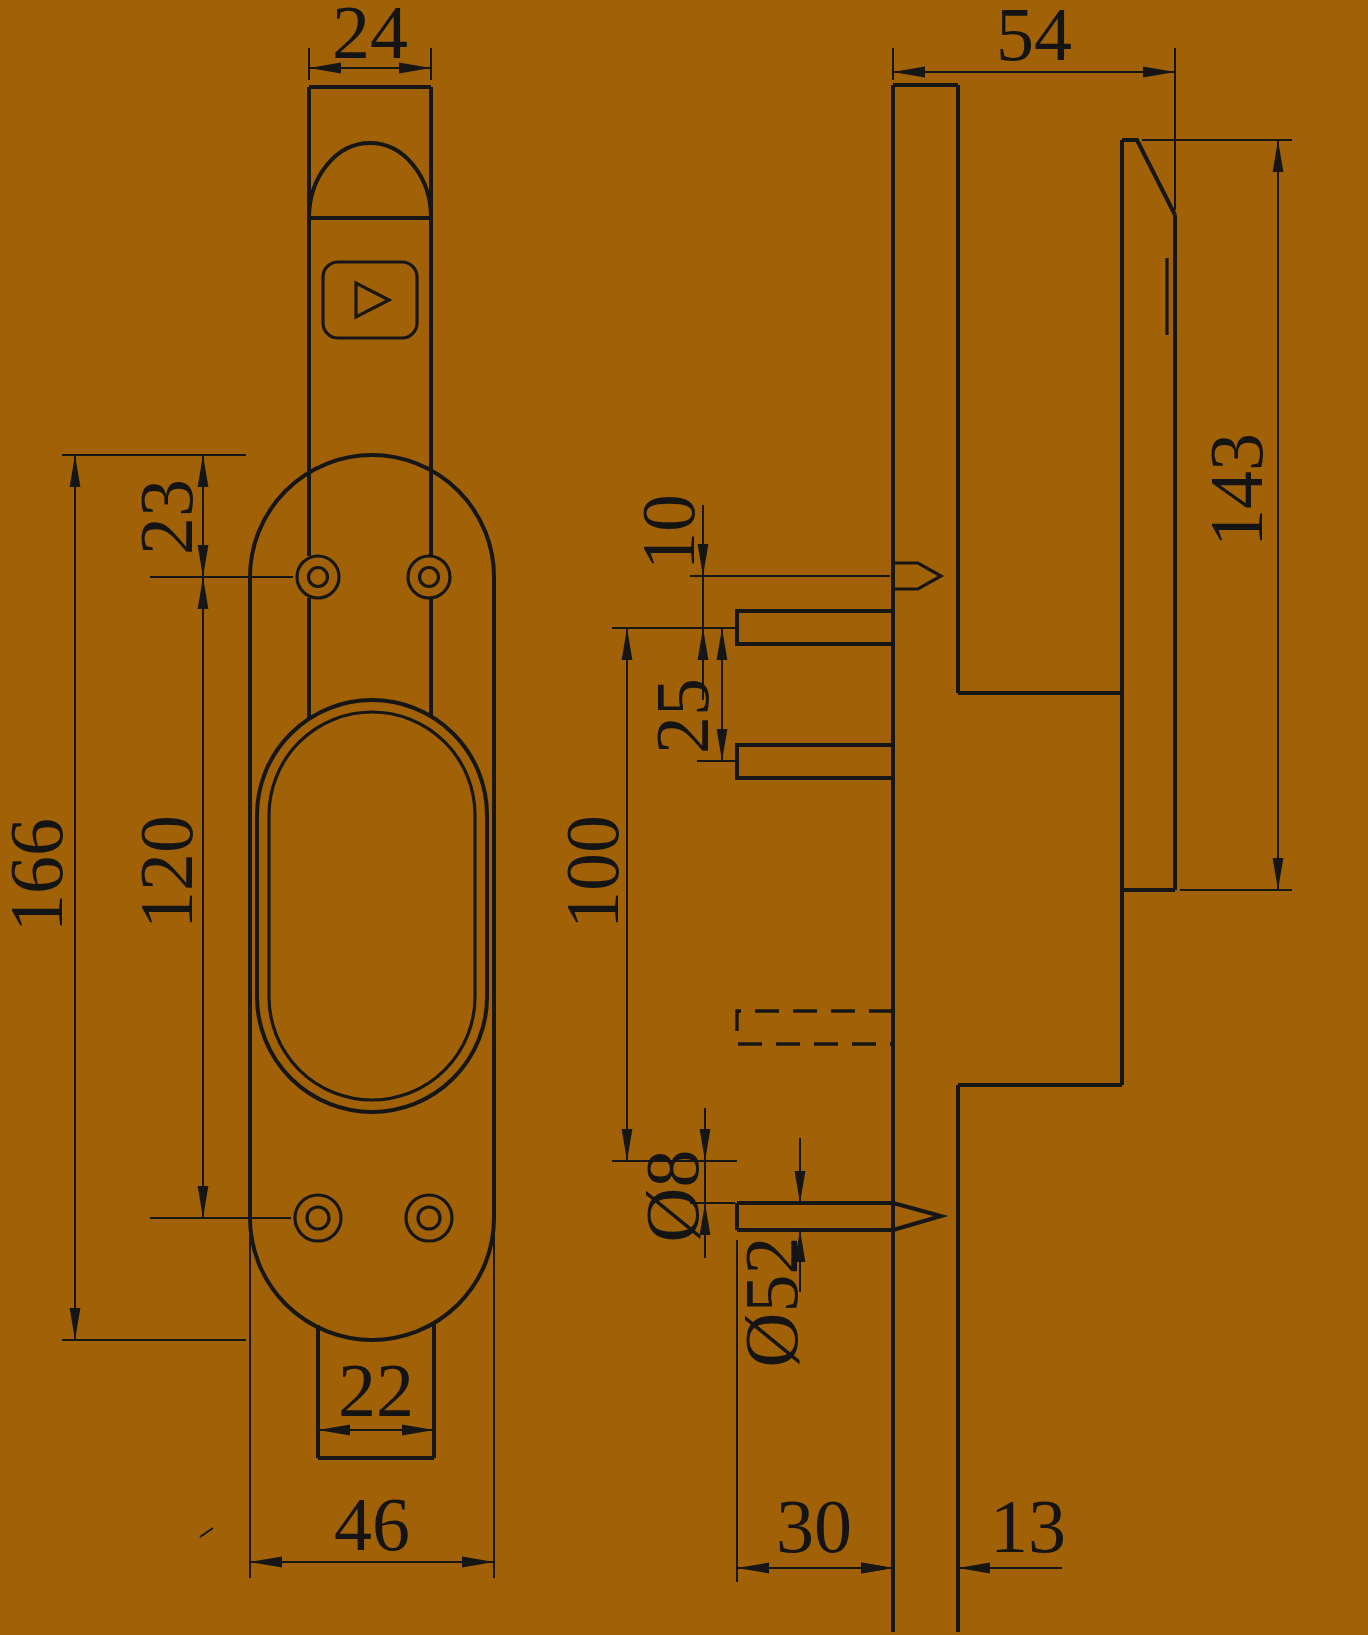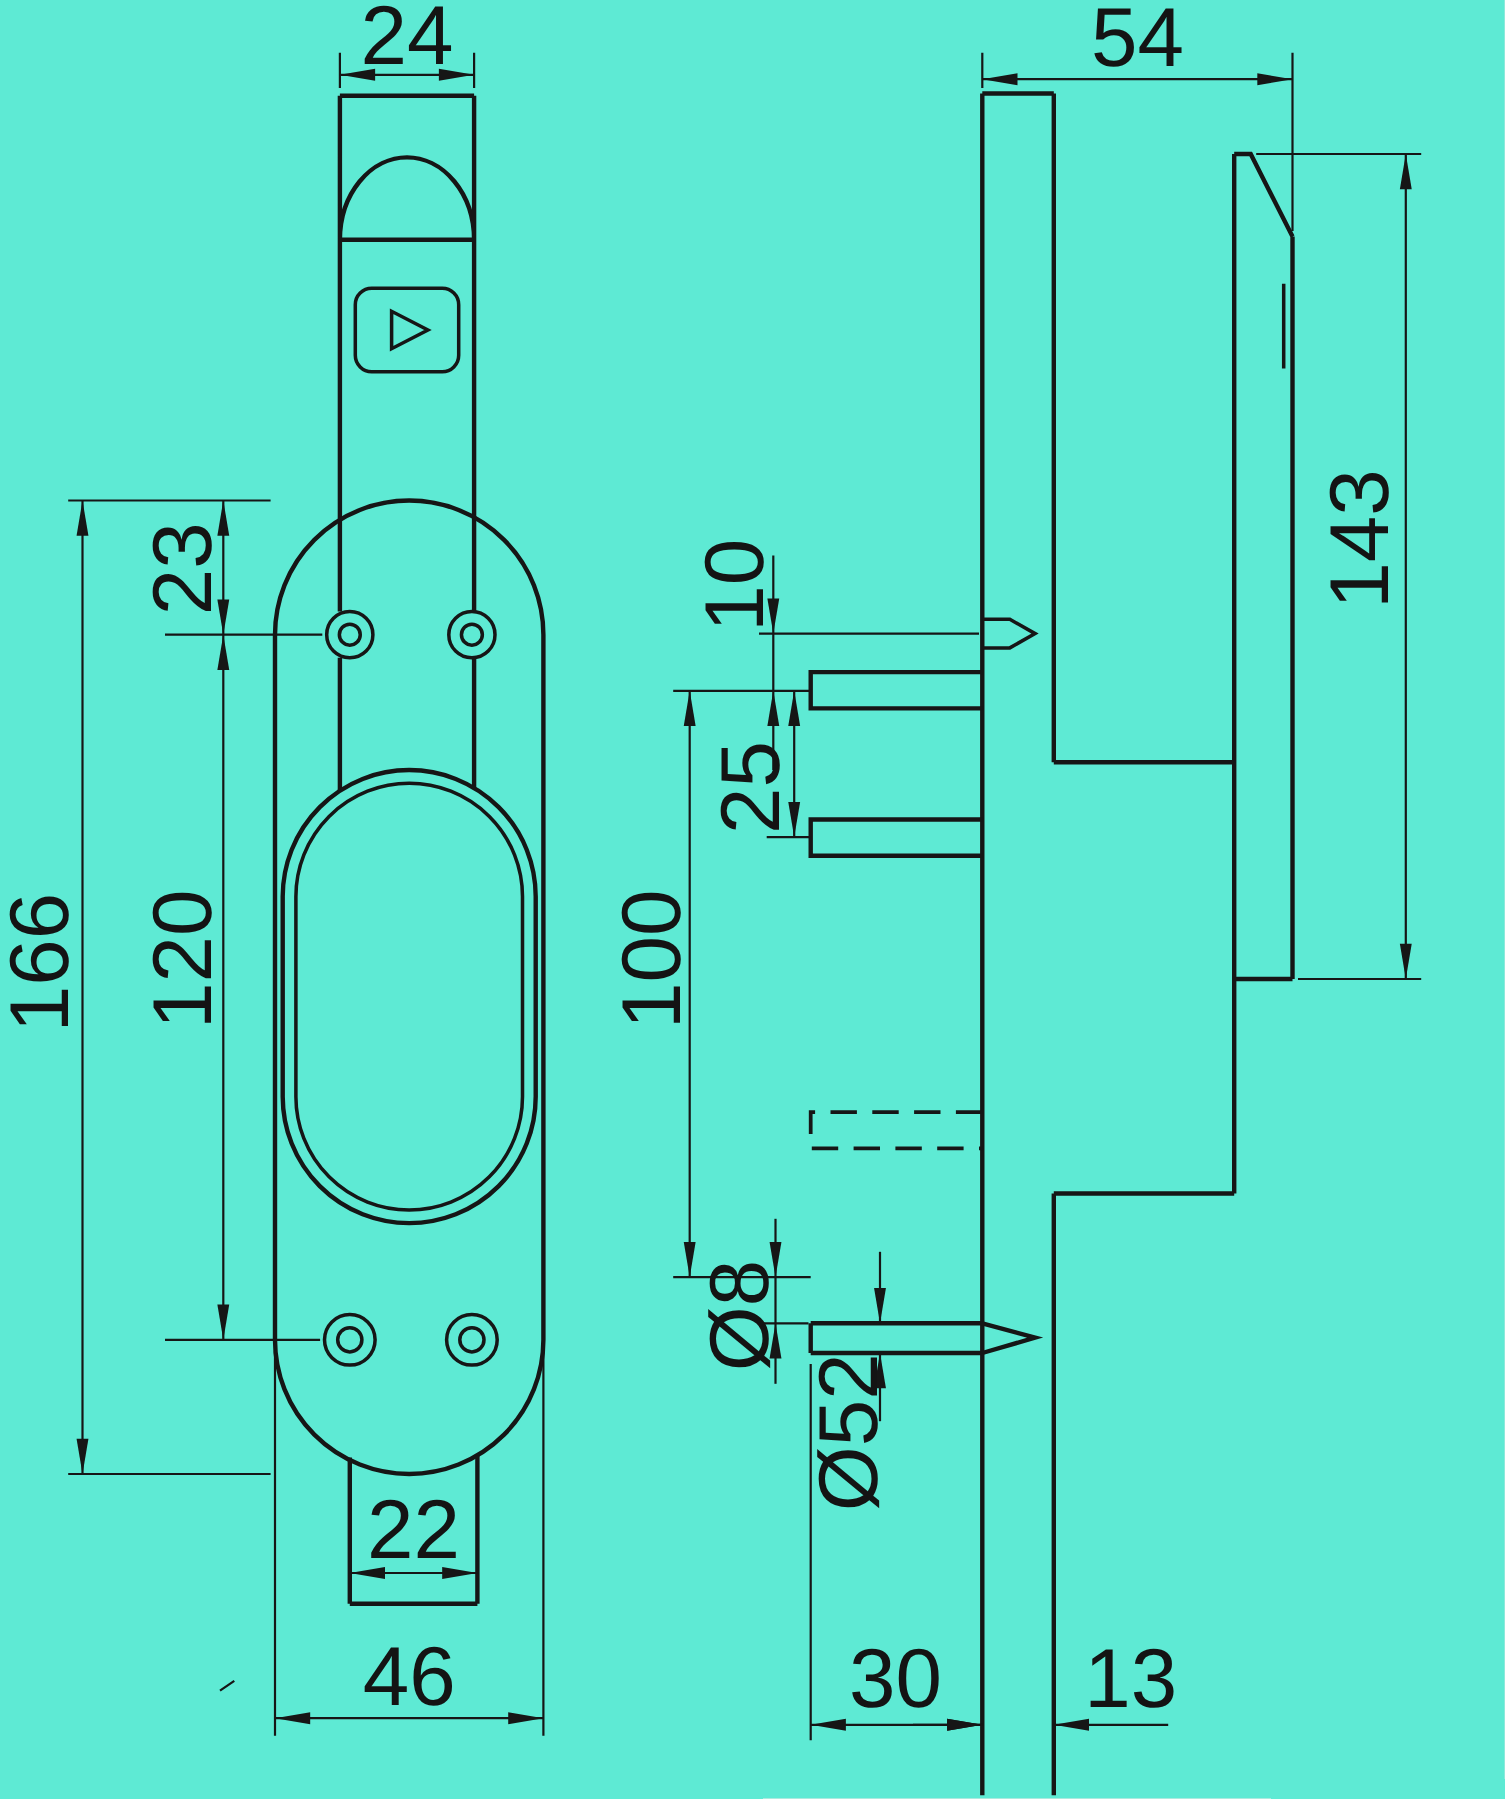--- a/index.html
+++ b/index.html
@@ -1,21 +1,21 @@
 <!DOCTYPE html>
 <html><head>
 <meta charset="utf-8">
 <style>
   html,body{margin:0;padding:0;background:#e9e9e7;}
   .sheet{
     position:relative;
     width:1368px;height:1635px;
-    background:#5eead4;
+    background:#a16207;
     overflow:hidden;
-    font-family:Liberation Sans, sans-serif;
+    font-family:Liberation Serif, serif;
   }
   svg{position:absolute;left:0;top:0;}
   .part{stroke:#161616;stroke-width:4;fill:none;stroke-linecap:butt;stroke-linejoin:miter;}
   .part-thin{stroke:#161616;stroke-width:3.2;fill:none;}
   .hidden-line{stroke:#161616;stroke-width:3.4;fill:none;stroke-dasharray:24 14;}
   .dim{stroke:#161616;stroke-width:2;fill:none;}
   .dim-label{fill:#141414;font-size:76px;text-anchor:middle;}
 </style>
 </head>
 <body>

